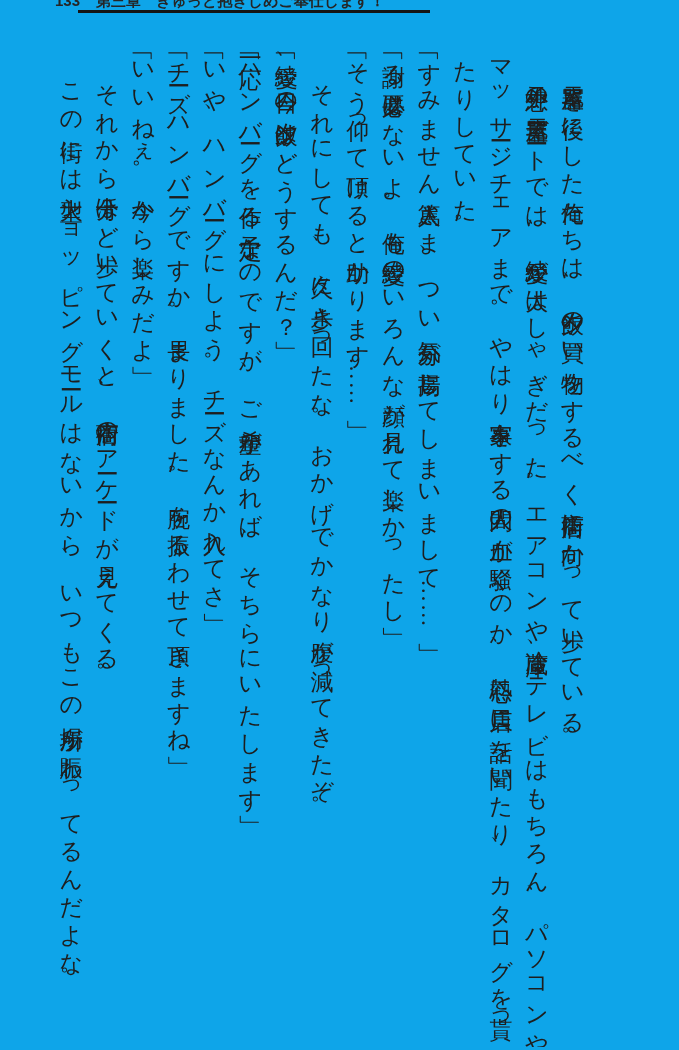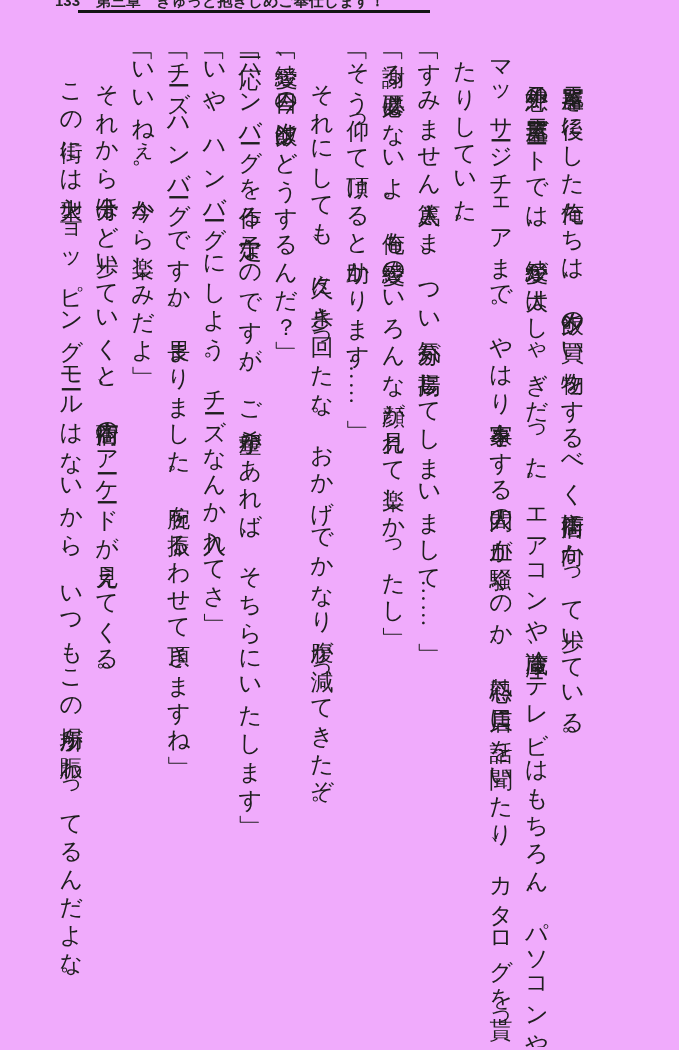--- a/index.html
+++ b/index.html
@@ -1,20 +1,20 @@
 <!DOCTYPE html>
 <html><head>
 <meta charset="utf-8">
 <style>
   html,body { margin:0; padding:0; }
   .page {
     position: relative;
     width: 679px;
     height: 1050px;
-    background: #f0abfc;
+    background: #0ea5e9;
     overflow: hidden;
     font-family: "Liberation Serif", "DejaVu Serif", serif;
   }
   .header {
     position: absolute;
     top: -7px;
     left: 55px;
     display: flex;
     align-items: baseline;
     gap: 16px;

